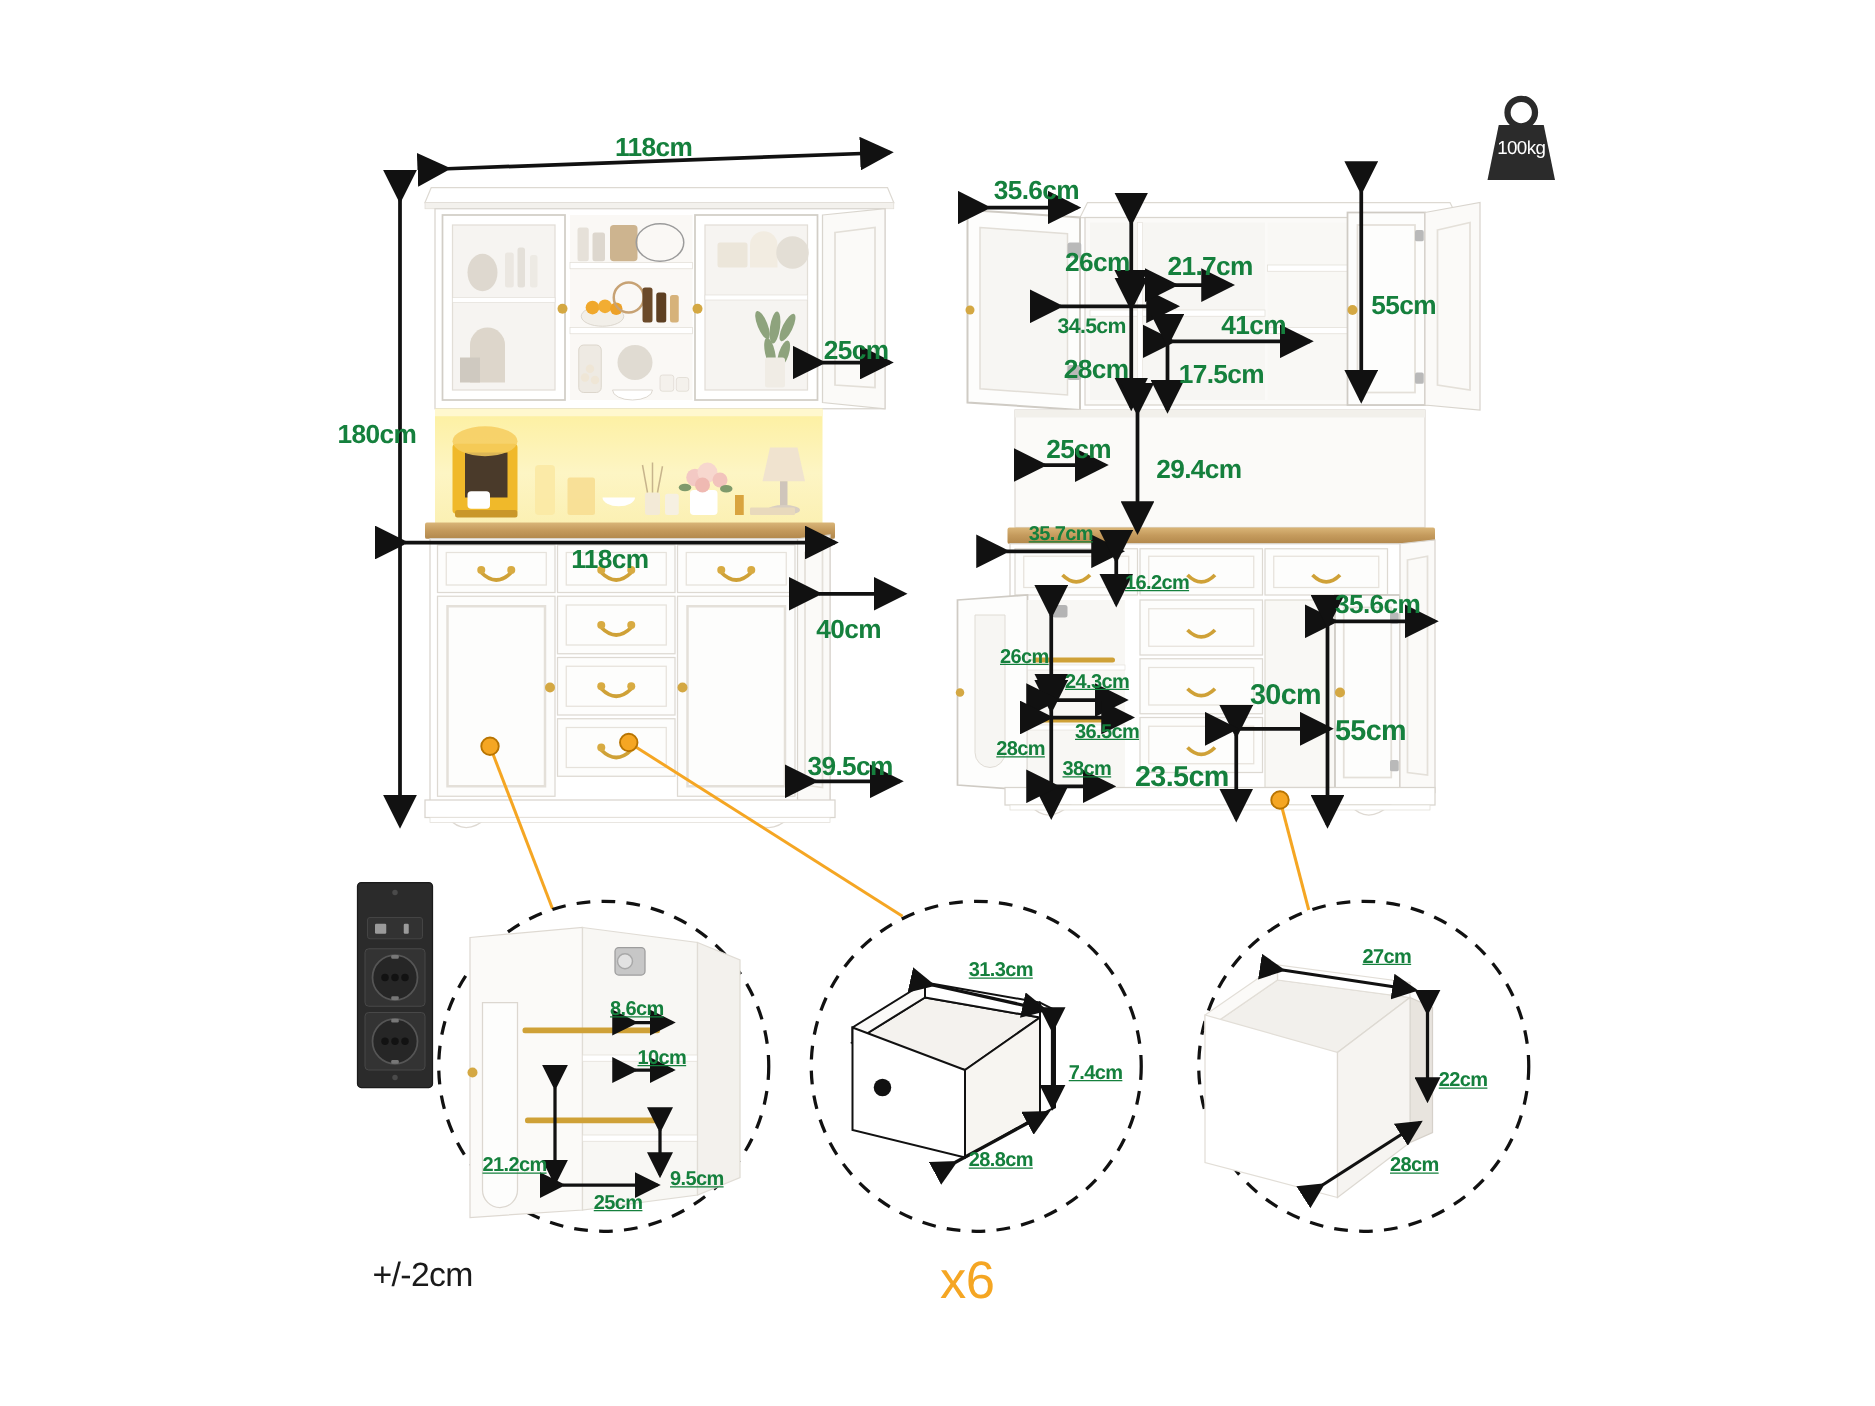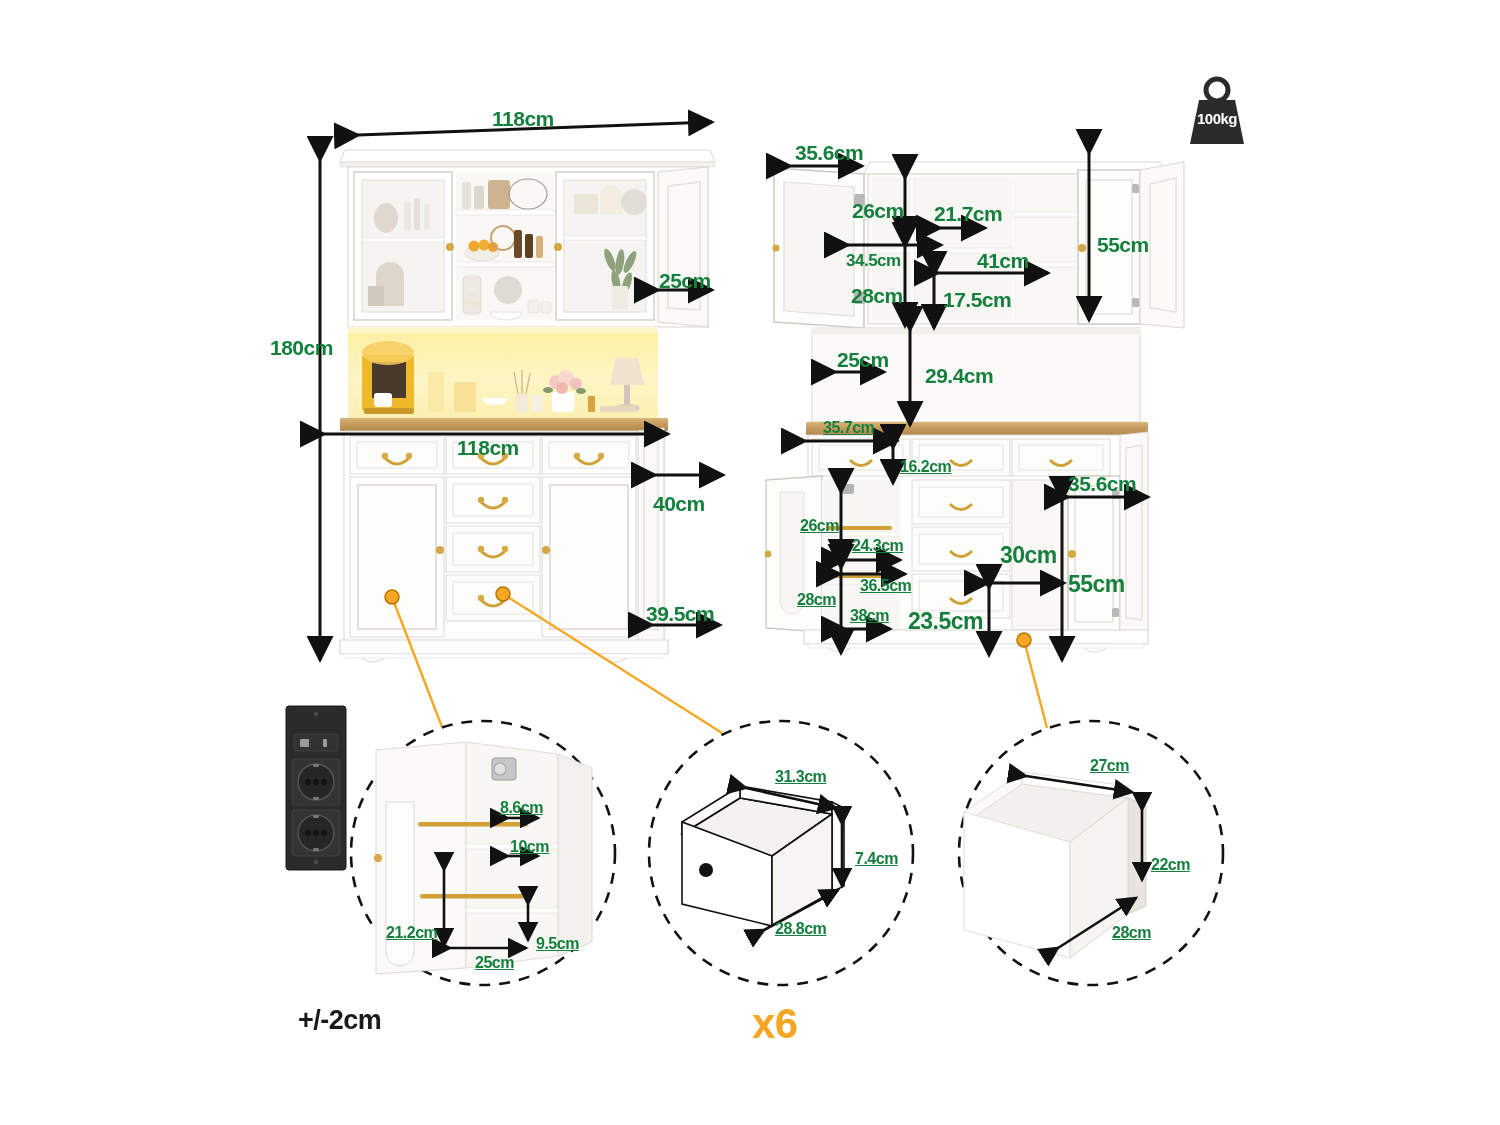--- a/index.html
+++ b/index.html
@@ -7,25 +7,25 @@
        font-family:"Liberation Sans","DejaVu Sans",sans-serif;}
   #stage{position:absolute;inset:0;width:1500px;height:1125px;background:#ffffff;}
   .abs{position:absolute;}
   .dim{position:absolute;font-weight:700;color:#15803d;white-space:nowrap;
        letter-spacing:-0.5px;line-height:1;}
   .dim.s1{font-size:21px;}
   .dim.s2{font-size:16px;text-decoration:underline;}
   .dim.s3{font-size:17px;}
   .dim.s4{font-size:23px;}
   svg{display:block;overflow:visible;}
-  .note{position:absolute;font-weight:700;color:#1a1a1a;font-size:27px;letter-spacing:-0.5px;}
+  .note{position:absolute;font-weight:400;color:#1a1a1a;font-size:27px;letter-spacing:-0.5px;}
   .note.orange{color:#f5a623;font-size:42px;}
   .wbadge{position:absolute;}
   .wbadge .kg{position:absolute;left:0;right:0;top:40px;text-align:center;color:#fff;
-              font-size:15px;font-weight:700;letter-spacing:-0.5px;}
+              font-size:15px;font-weight:400;letter-spacing:-0.5px;}
 </style>
 </head>
 <body>
 
 <div id="stage">
 
   <div class="wbadge" style="left:1178px;top:70px;width:78px;height:78px;">
     <svg width="78" height="78" viewBox="0 0 78 78">
       <circle cx="39" cy="20" r="11" fill="none" stroke="#2b2b2b" stroke-width="5"></circle>
       <path d="M21 30 L57 30 L66 74 L12 74 Z" fill="#2b2b2b"></path>
@@ -478,21 +478,21 @@
 
       <path d="M210 36 L244 50 L244 224 L210 238 Z" fill="#f3f1ed" stroke="#e0dcd5" stroke-width="1"></path>
 
       <line x1="160" y1="100" x2="190" y2="100" stroke="#111" stroke-width="2.6" marker-start="url(#ahs)" marker-end="url(#ahs)"></line>
       <line x1="160" y1="138" x2="190" y2="138" stroke="#111" stroke-width="2.6" marker-start="url(#ahs)" marker-end="url(#ahs)"></line>
       <line x1="96" y1="152" x2="96" y2="228" stroke="#111" stroke-width="2.6" marker-start="url(#ahs)" marker-end="url(#ahs)"></line>
       <line x1="180" y1="186" x2="180" y2="222" stroke="#111" stroke-width="2.6" marker-start="url(#ahs)" marker-end="url(#ahs)"></line>
       <line x1="102" y1="230" x2="178" y2="230" stroke="#111" stroke-width="2.6" marker-start="url(#ahs)" marker-end="url(#ahs)"></line>
     </svg>
   </div>
-  <div class="dim s2" style="left:500px;top:800px;">8.6cm</div>
+  <div class="dim s2" style="left:488px;top:800px;">8.6cm</div>
   <div class="dim s2" style="left:510px;top:839px;">10cm</div>
   <div class="dim s2" style="left:386px;top:925px;">21.2cm</div>
   <div class="dim s2" style="left:536px;top:920px;margin-top:16px;">9.5cm</div>
   <div class="dim s2" style="left:475px;top:955px;">25cm</div>
 
   <div class="abs" style="left:646px;top:718px;width:270px;height:270px;">
     <svg width="270" height="270" viewBox="0 0 270 270">
       <circle cx="135" cy="135" r="132" fill="none" stroke="#111" stroke-width="2.6" stroke-dasharray="11 9"></circle>
 
       <g>

